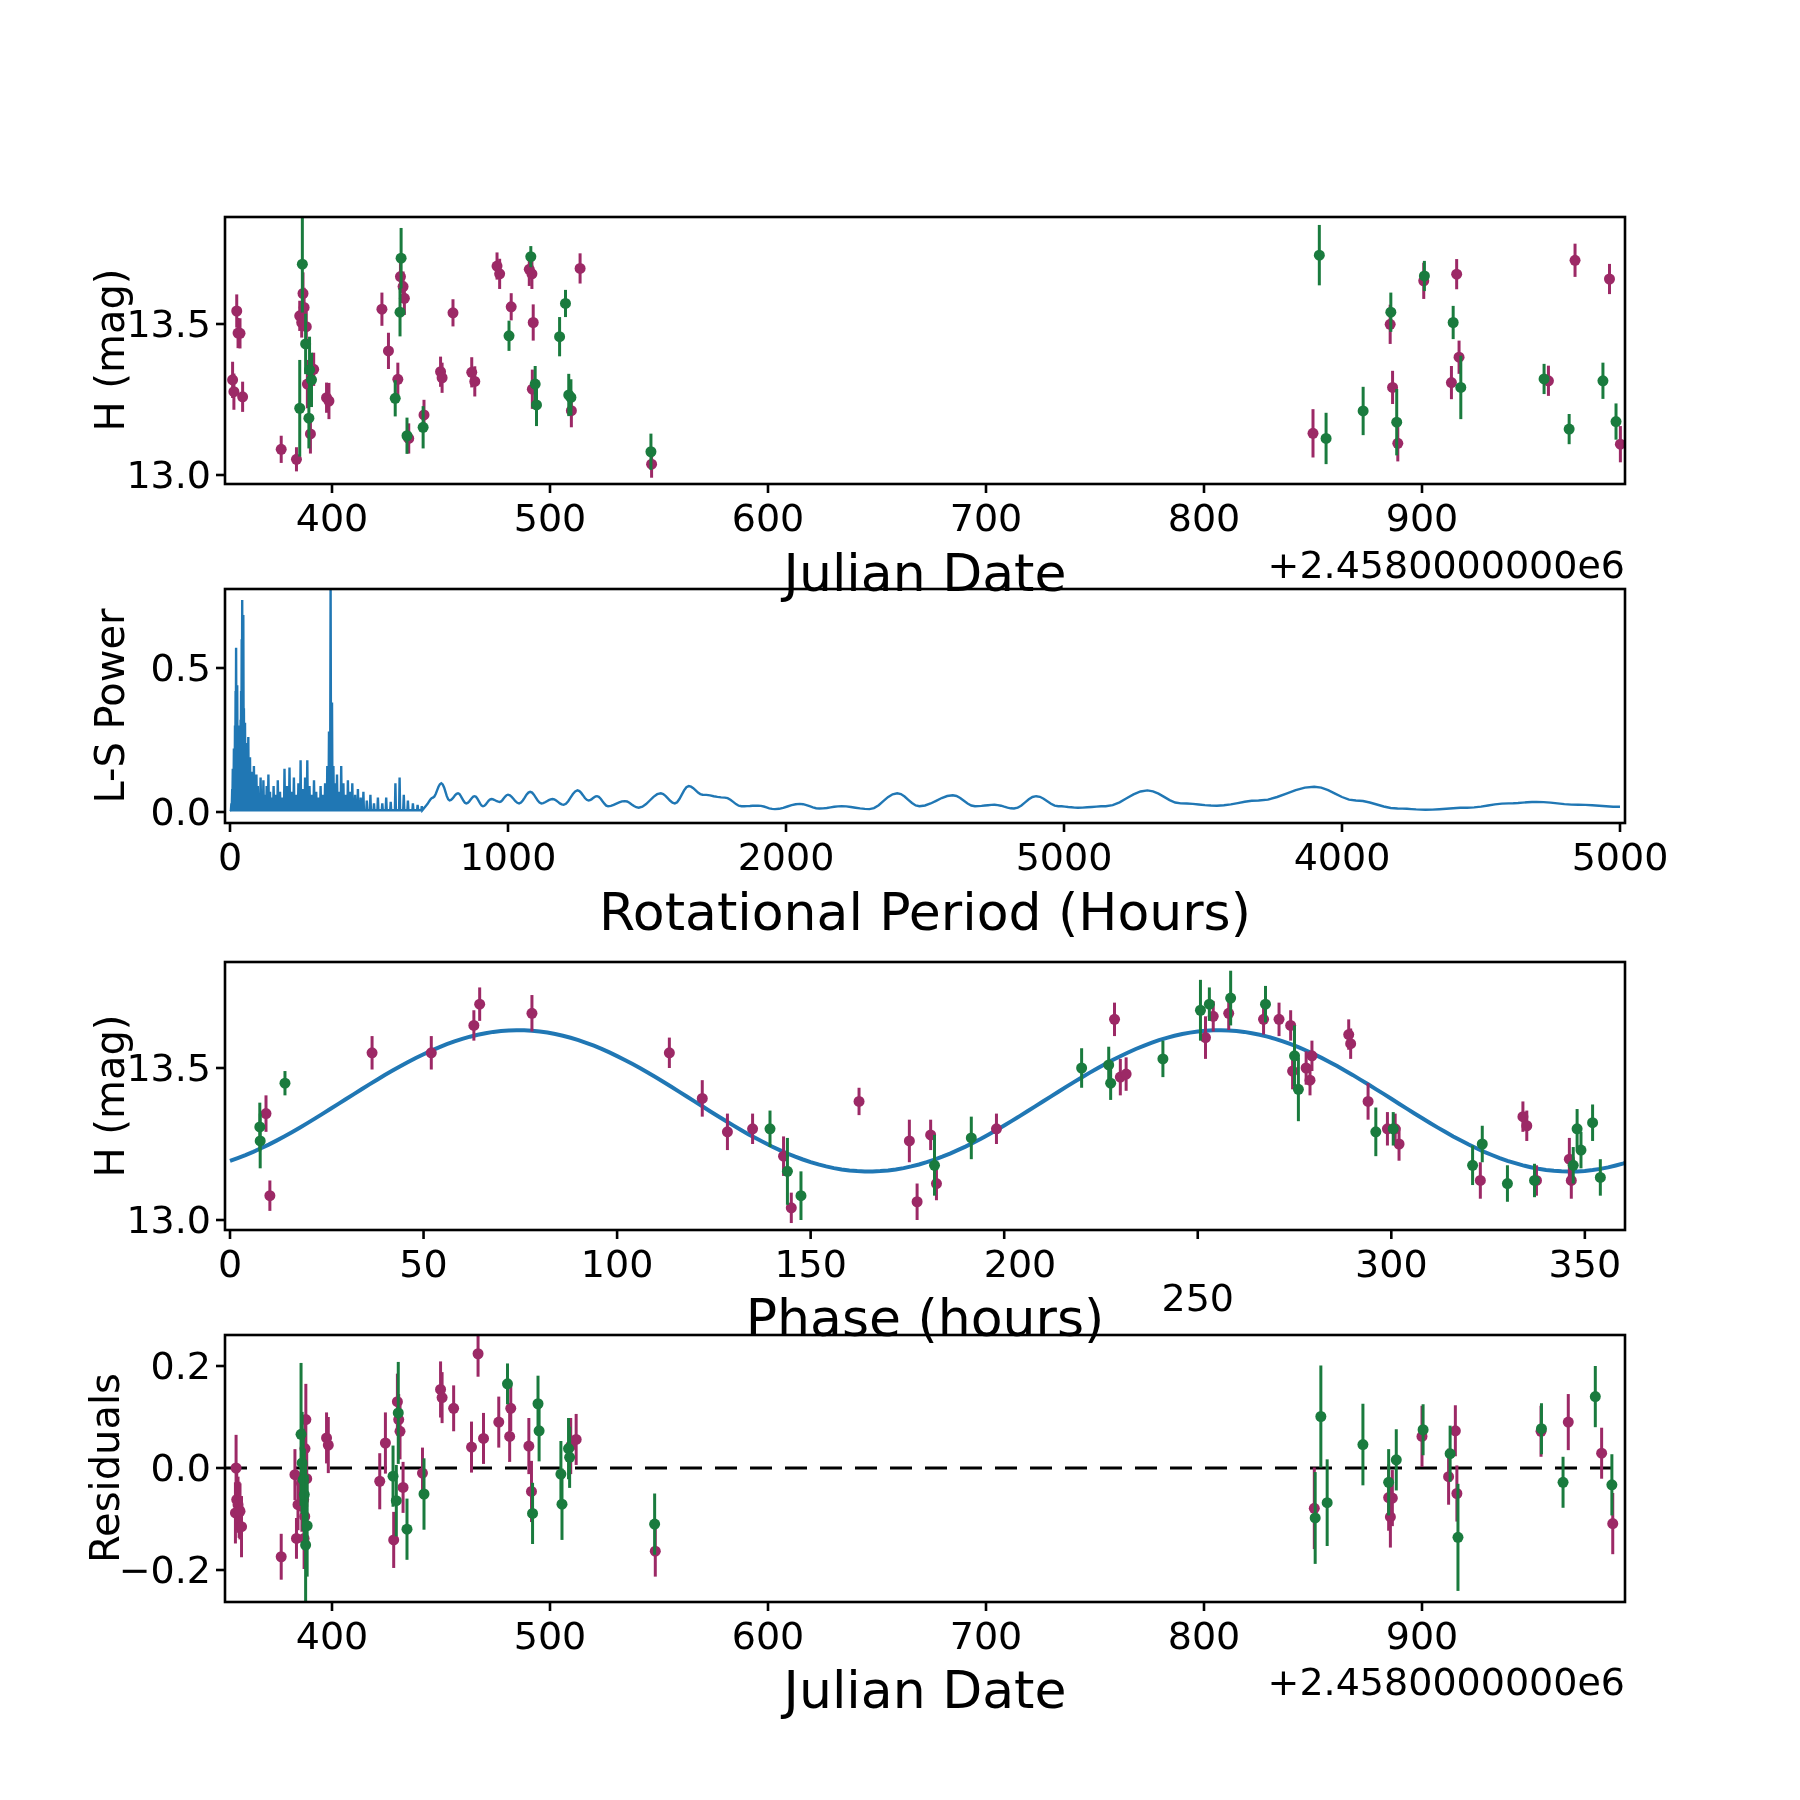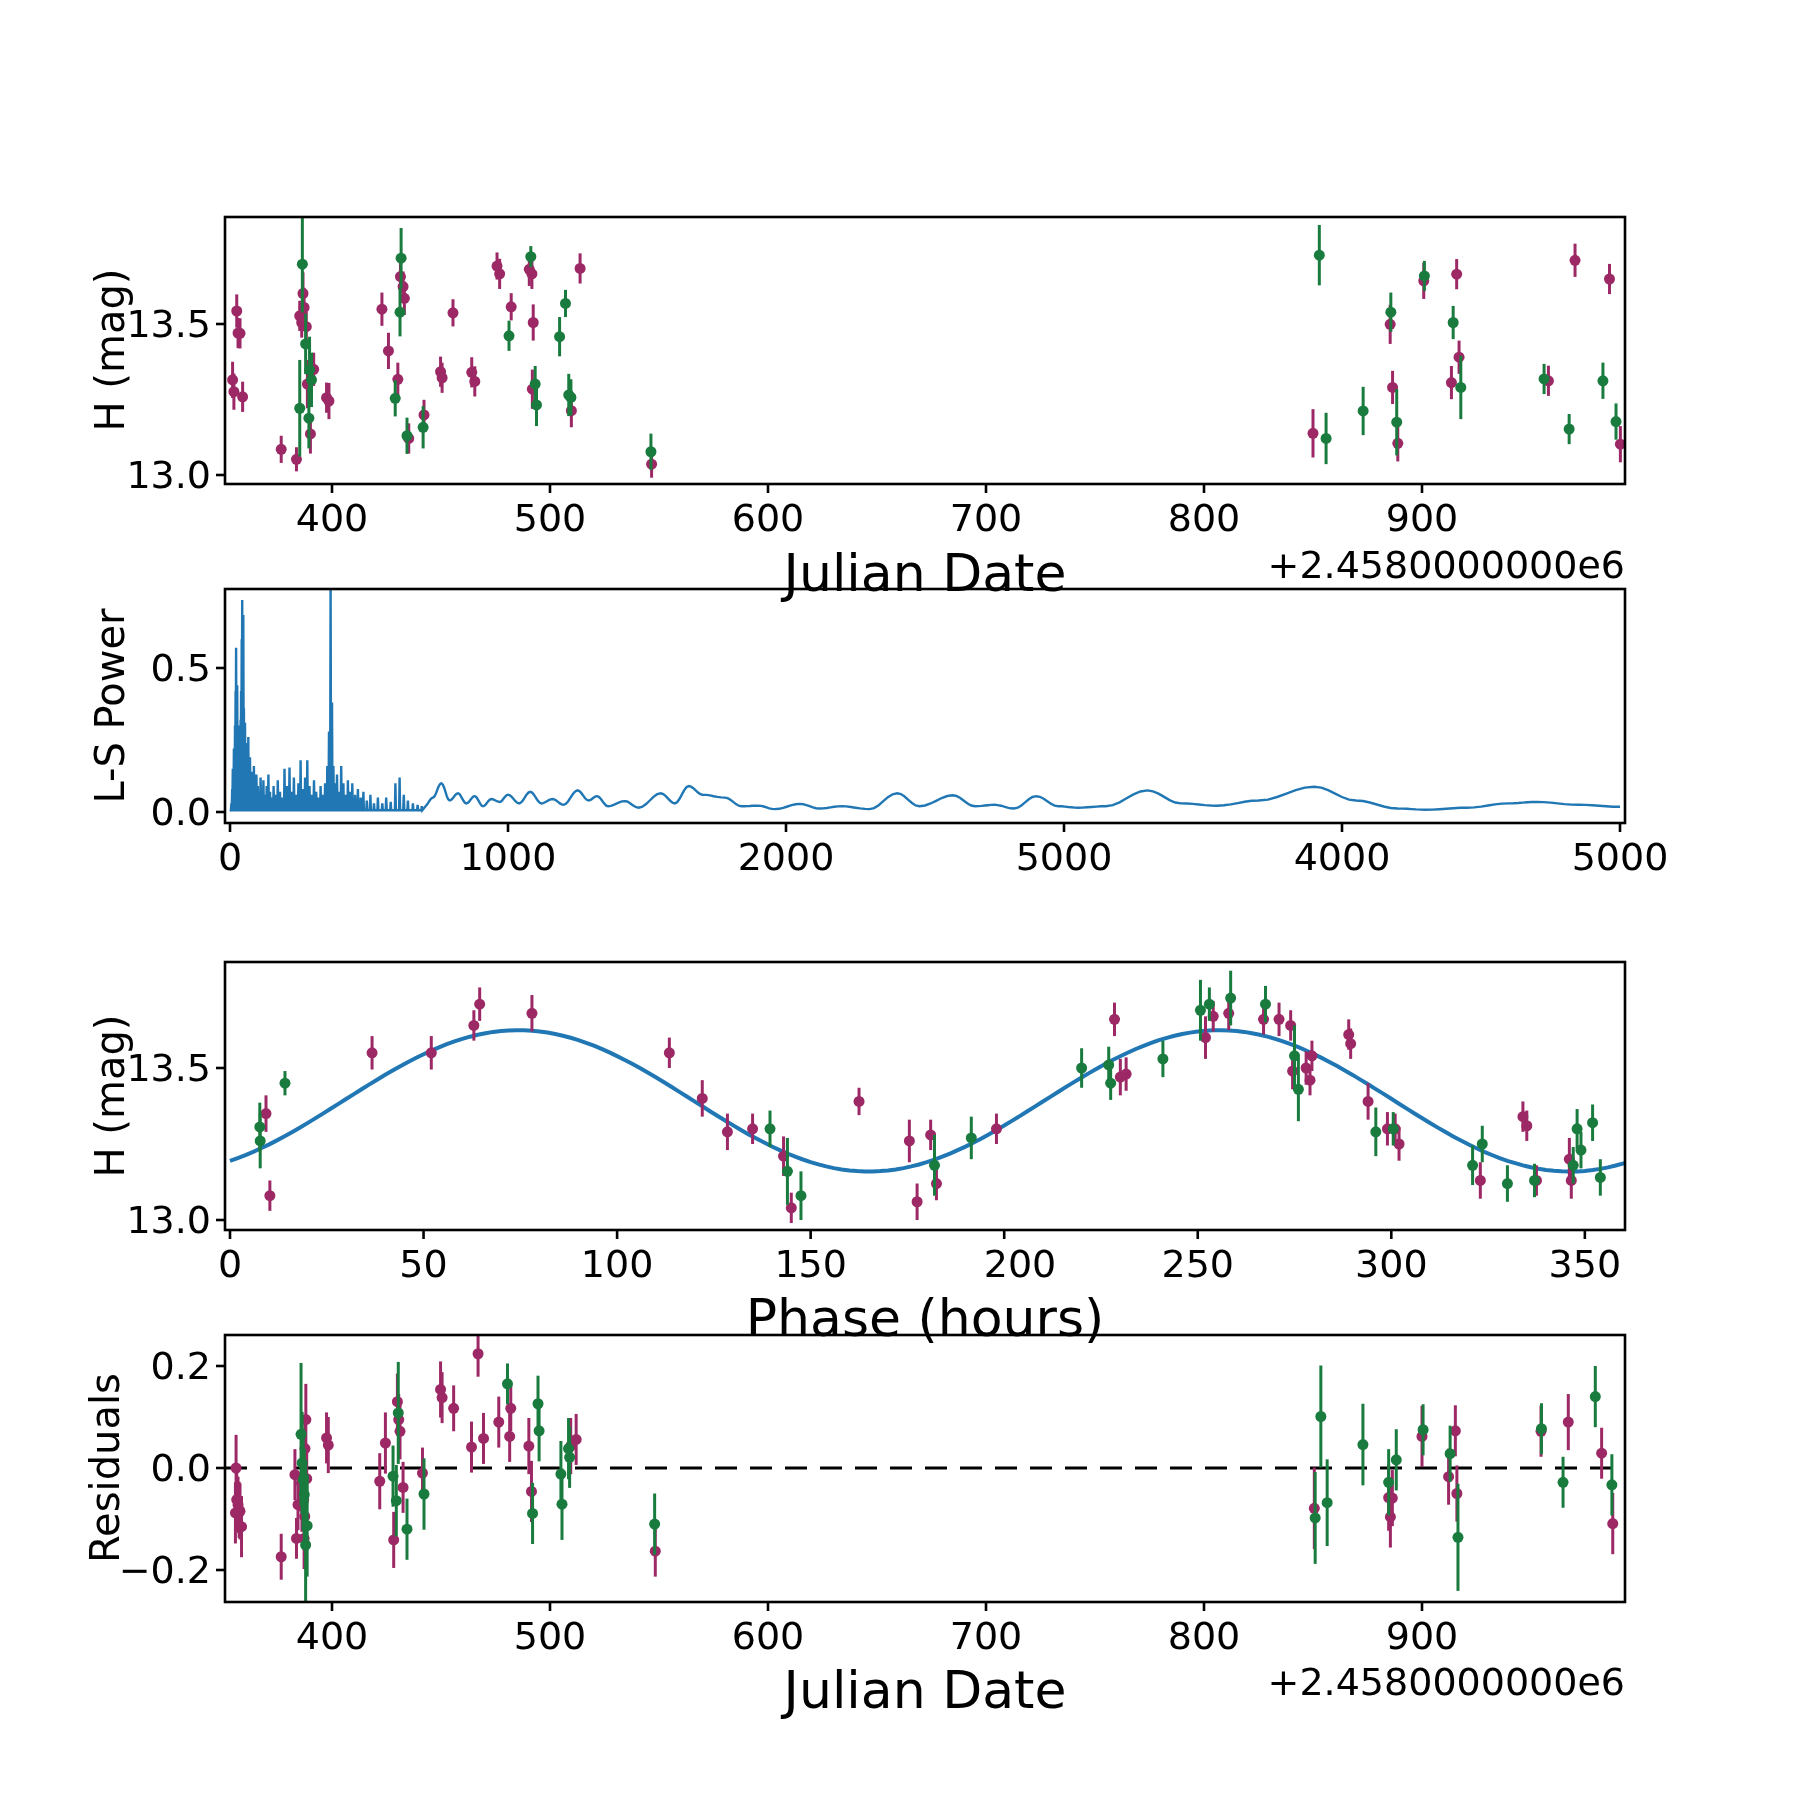--- a/index.html
+++ b/index.html
@@ -604,20 +604,21 @@
         <line x1="216" x2="225" y1="1366" y2="1366" stroke="#000000" stroke-width="2.6"></line>
       </g>
     </svg>
 
 
   <div class="lbl ylab" style="left:110px;top:350px;">H (mag)</div>
   <div class="lbl axlabel" style="left:925px;top:545px;">Julian Date</div>
   <div class="lbl offset" style="right:175px;top:545px;">+2.4580000000e6</div>
 
   <div class="lbl ylab" style="left:110px;top:706px;">L-S Power</div>
+  <div class="lbl axlabel" style="left:925px;top:884px;">Rotational Period (Hours)</div>
 
   <div class="lbl ylab" style="left:110px;top:1096px;">H (mag)</div>
   <div class="lbl axlabel" style="left:925px;top:1290px;">Phase (hours)</div>
 
   <div class="lbl ylab" style="left:105px;top:1468px;">Residuals</div>
   <div class="lbl axlabel" style="left:925px;top:1662px;">Julian Date</div>
   <div class="lbl offset" style="right:175px;top:1662px;">+2.4580000000e6</div>
 
   <div id="ticks">
       <div class="tick x" style="left: 332px; top: 496px;">400</div>
@@ -634,21 +635,21 @@
       <div class="tick x" style="left: 1064px; top: 835px;">5000</div>
       <div class="tick x" style="left: 1342px; top: 835px;">4000</div>
       <div class="tick x" style="left: 1620px; top: 835px;">5000</div>
       <div class="tick y" style="right: 1589px; top: 790px;">0.0</div>
       <div class="tick y" style="right: 1589px; top: 646px;">0.5</div>
       <div class="tick x" style="left: 230px; top: 1242px;">0</div>
       <div class="tick x" style="left: 423.55px; top: 1242px;">50</div>
       <div class="tick x" style="left: 617.1px; top: 1242px;">100</div>
       <div class="tick x" style="left: 810.65px; top: 1242px;">150</div>
       <div class="tick x" style="left: 1020px; top: 1242px;">200</div>
-      <div class="tick x" style="left: 1197.75px; top: 1242px; text-align: center;">250</div>
+      <div class="tick x" style="left: 1197.75px; top: 1276px; text-align: center;">250</div>
       <div class="tick x" style="left: 1391.3px; top: 1242px;">300</div>
       <div class="tick x" style="left: 1584.85px; top: 1242px;">350</div>
       <div class="tick y" style="right: 1589px; top: 1198px;">13.0</div>
       <div class="tick y" style="right: 1589px; top: 1046px;">13.5</div>
       <div class="tick x" style="left: 332px; top: 1614px;">400</div>
       <div class="tick x" style="left: 550px; top: 1614px;">500</div>
       <div class="tick x" style="left: 768px; top: 1614px;">600</div>
       <div class="tick x" style="left: 986px; top: 1614px;">700</div>
       <div class="tick x" style="left: 1204px; top: 1614px;">800</div>
       <div class="tick x" style="left: 1422px; top: 1614px;">900</div>

